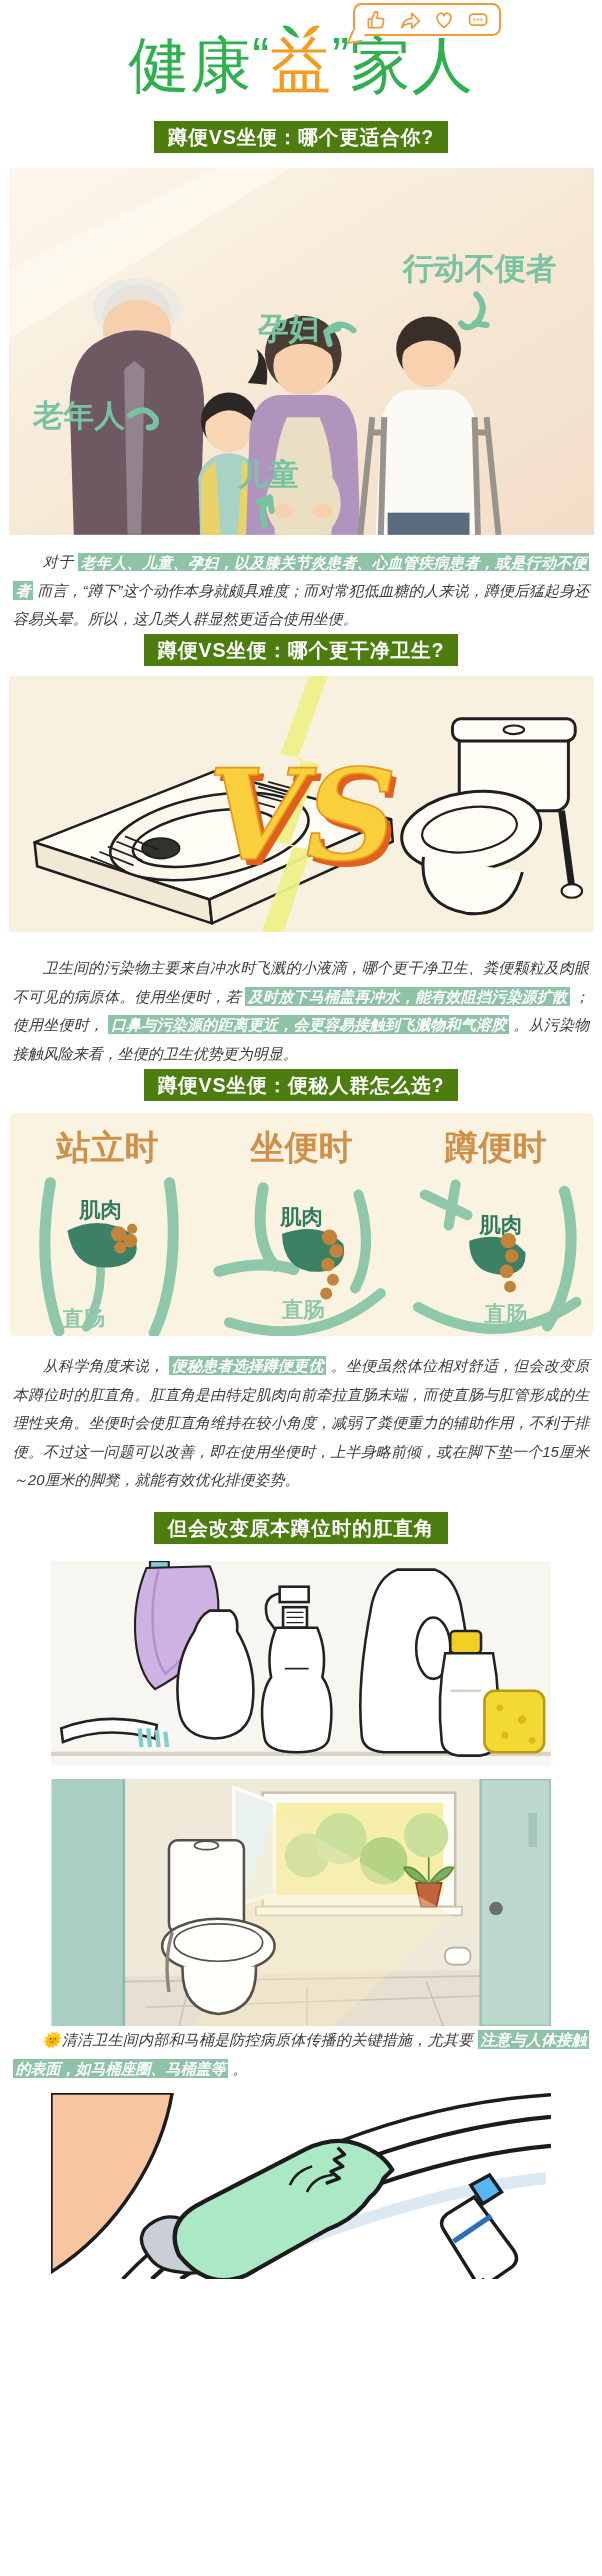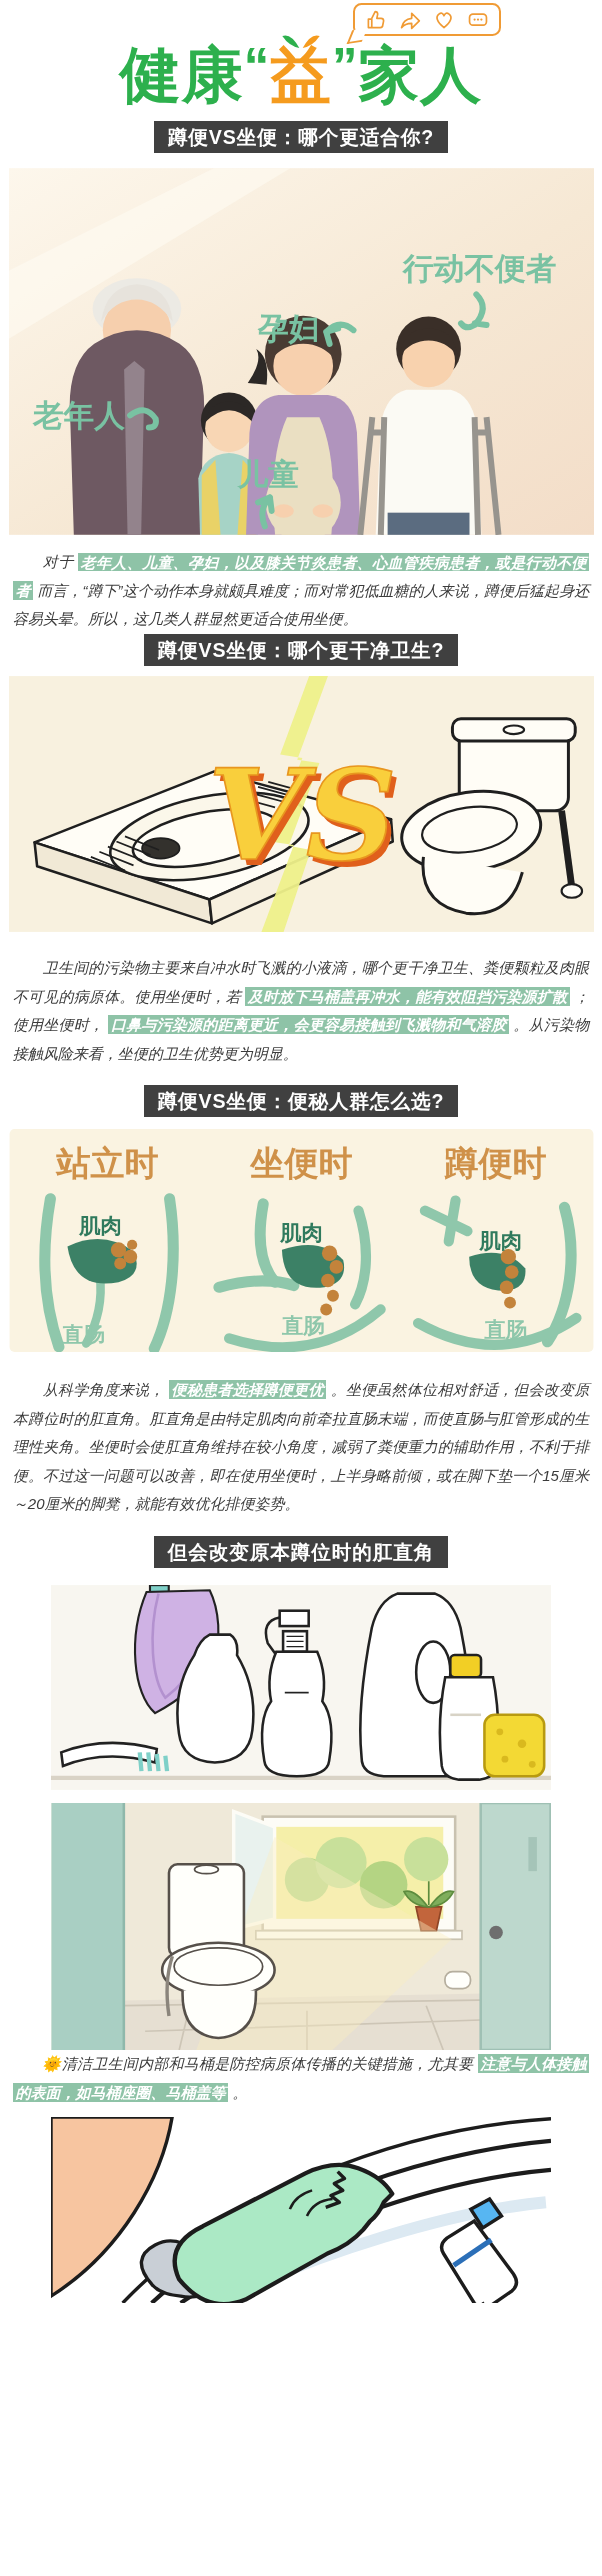--- a/index.html
+++ b/index.html
@@ -1,35 +1,35 @@
 <!DOCTYPE html>
 <html lang="zh" style="font-size:13.6px"><head>
 <meta charset="utf-8">
 <style>
   html,body{margin:0;padding:0;background:#fff;}
   body{width:602px;font-family:"Liberation Sans","DejaVu Sans",sans-serif;color:#333;}
   .page{width:602px;overflow:hidden;background:#fff;}
 
   
   .logo-wrap{position:relative;height:101px;padding-top:6.8px;text-align:center;}
-  .logo-line{position:absolute;left:0;right:0;bottom:2px;white-space:nowrap;
-             font-weight:700;font-size:61px;line-height:1;letter-spacing:0.9px;}
+  .logo-line{position:absolute;left:0;right:0;bottom:12px;white-space:nowrap;
+             font-weight:400;font-size:61px;line-height:1;letter-spacing:0.9px;}
   .logo-green{color:#2db04d;}
   .logo-quote{color:#2db04d;font-size:51px;vertical-align:12px;}
   .logo-accent{color:#f59b1e;position:relative;display:inline-block;}
   .logo-leaf{position:absolute;top:-13.6px;left:50%;transform:translateX(-50%);width:38px;height:17px;}
   .bubble{position:absolute;top:3.4px;right:101px;border:2.6px solid #f09b35;border-radius:8.5px;
           padding:3.4px 10.2px;display:flex;gap:12px;align-items:center;background:#fff;z-index:2;}
   .bubble:after{content:"";position:absolute;left:-5.1px;bottom:-8.5px;width:12px;height:12px;
           border-left:2.6px solid #f09b35;border-bottom:2.6px solid #f09b35;background:#fff;
           transform:skewX(-30deg) rotate(-10deg);}
   .bubble svg{display:block;}
 
   
-  .sec-h{background:#404040;color:#fff;font-weight:700;font-size:19.6px;line-height:32px;
+  .sec-h{background:#4d7c0f;color:#fff;font-weight:700;font-size:19.6px;line-height:32px;
          padding:0 13.6px;width:fit-content;margin-left:auto;margin-right:auto;letter-spacing:0.9px;}
 
   
   .para{margin:0 12.8px;font-size:15px;line-height:1.9;text-indent:2em;color:#3b3b3b;
         text-align:justify;word-break:break-all;font-style:italic;}
   .para .hl{background:#8ec3a7;color:#fff;font-weight:700;padding:0.9px 2.6px;
             -webkit-box-decoration-break:clone;box-decoration-break:clone;}
 
   
   .illu{display:block;margin-left:auto;margin-right:auto;}
@@ -163,21 +163,21 @@
 
     <polygon points="352,0 318,92 344,96 306,194 334,198 296,300 322,300 354,204 328,199 364,102 338,98 374,0" fill="#eef08a" opacity="0.95"></polygon>
     <g font-family="'DejaVu Serif','Liberation Serif',serif" font-weight="900" font-style="italic" font-size="148" text-anchor="middle">
       <text x="350" y="222" fill="#e0601c">VS</text>
       <text x="344" y="215" fill="#f9cf3c" stroke="#e8961f" stroke-width="2">VS</text>
     </g>
   </svg>
 
   <p class="para" style="margin-top:22px"><span>卫生间的污染物主要来自冲水时飞溅的小液滴，哪个更干净卫生、粪便颗粒及肉眼不可见的病原体。使用坐便时，若 </span><span class="hl">及时放下马桶盖再冲水，能有效阻挡污染源扩散</span><span> ；使用坐便时， </span><span class="hl">口鼻与污染源的距离更近，会更容易接触到飞溅物和气溶胶</span><span> 。从污染物接触风险来看，坐便的卫生优势更为明显。</span></p>
 
-  <div class="sec-h" style="margin-top:17px">蹲便VS坐便：便秘人群怎么选?</div>
+  <div class="sec-h" style="margin-top:1px">蹲便VS坐便：便秘人群怎么选?</div>
 
   <svg class="illu illu-full" style="margin-top:12px" width="585" height="223" viewBox="0 0 686 262">
     <rect width="686" height="262" rx="6" fill="#faf3e1"></rect>
 
     <g transform="translate(10,0)">
       <text x="105" y="54" text-anchor="middle" fill="#cf9149" font-size="40" font-weight="700">站立时</text>
       <path d="M38 82 C26 150 32 210 48 256" stroke="#8fc7ab" stroke-width="13" fill="none" stroke-linecap="round"></path>
       <path d="M178 82 C188 150 180 216 160 258" stroke="#8fc7ab" stroke-width="13" fill="none" stroke-linecap="round"></path>
       <path d="M96 172 C100 204 92 230 80 252" stroke="#8fc7ab" stroke-width="10" fill="none" stroke-linecap="round"></path>
       <path d="M58 138 q42 -20 78 6 q12 28 -18 36 q-52 10 -60 -42 z" fill="#3c8166"></path>
@@ -219,21 +219,21 @@
           <circle cx="120" cy="150" r="9"></circle>
           <circle cx="124" cy="168" r="8"></circle>
           <circle cx="118" cy="186" r="8"></circle>
           <circle cx="122" cy="204" r="7"></circle>
         </g>
       <text x="86" y="140" fill="#2f7a5d" font-size="25" font-weight="700">肌肉</text>
       <text x="92" y="244" fill="#8fc7ab" font-size="25" font-weight="700">直肠</text>
     </g>
   </svg>
 
-  <p class="para" style="margin-top:24px"><span>从科学角度来说， </span><span class="hl">便秘患者选择蹲便更优</span><span> 。坐便虽然体位相对舒适，但会改变原本蹲位时的肛直角。肛直角是由特定肌肉向前牵拉直肠末端，而使直肠与肛管形成的生理性夹角。坐便时会使肛直角维持在较小角度，减弱了粪便重力的辅助作用，不利于排便。不过这一问题可以改善，即在使用坐便时，上半身略前倾，或在脚下垫一个15厘米～20厘米的脚凳，就能有效优化排便姿势。</span></p>
+  <p class="para" style="margin-top:16px"><span>从科学角度来说， </span><span class="hl">便秘患者选择蹲便更优</span><span> 。坐便虽然体位相对舒适，但会改变原本蹲位时的肛直角。肛直角是由特定肌肉向前牵拉直肠末端，而使直肠与肛管形成的生理性夹角。坐便时会使肛直角维持在较小角度，减弱了粪便重力的辅助作用，不利于排便。不过这一问题可以改善，即在使用坐便时，上半身略前倾，或在脚下垫一个15厘米～20厘米的脚凳，就能有效优化排便姿势。</span></p>
 
   <div class="sec-h" style="margin-top:17px">但会改变原本蹲位时的肛直角</div>
 
 
   <svg class="illu illu-mid" style="margin-top:17px" width="500" height="205" viewBox="0 0 586 240">
     <rect width="586" height="240" fill="#f8f6f0"></rect>
     <line x1="0" y1="226" x2="586" y2="226" stroke="#d9d3c6" stroke-width="5"></line>
 
     <g>
       <rect x="116" y="0" width="22" height="16" fill="#7fd0c8" stroke="#222" stroke-width="2.5"></rect>

